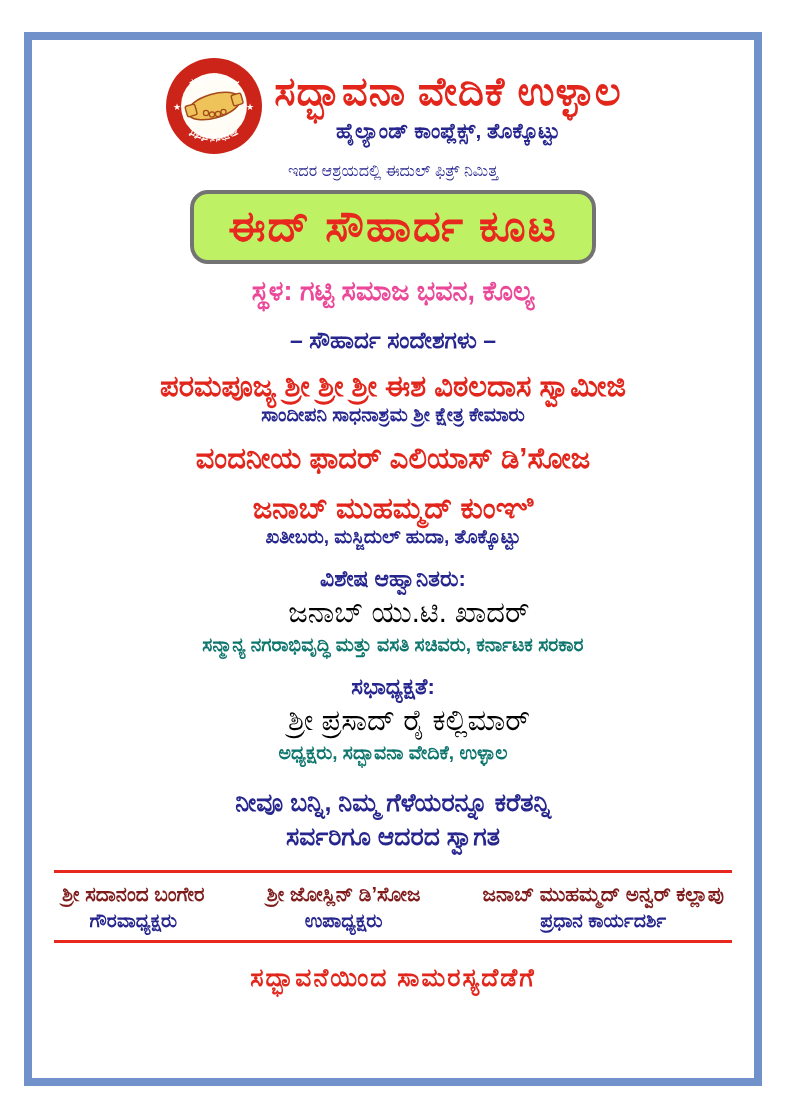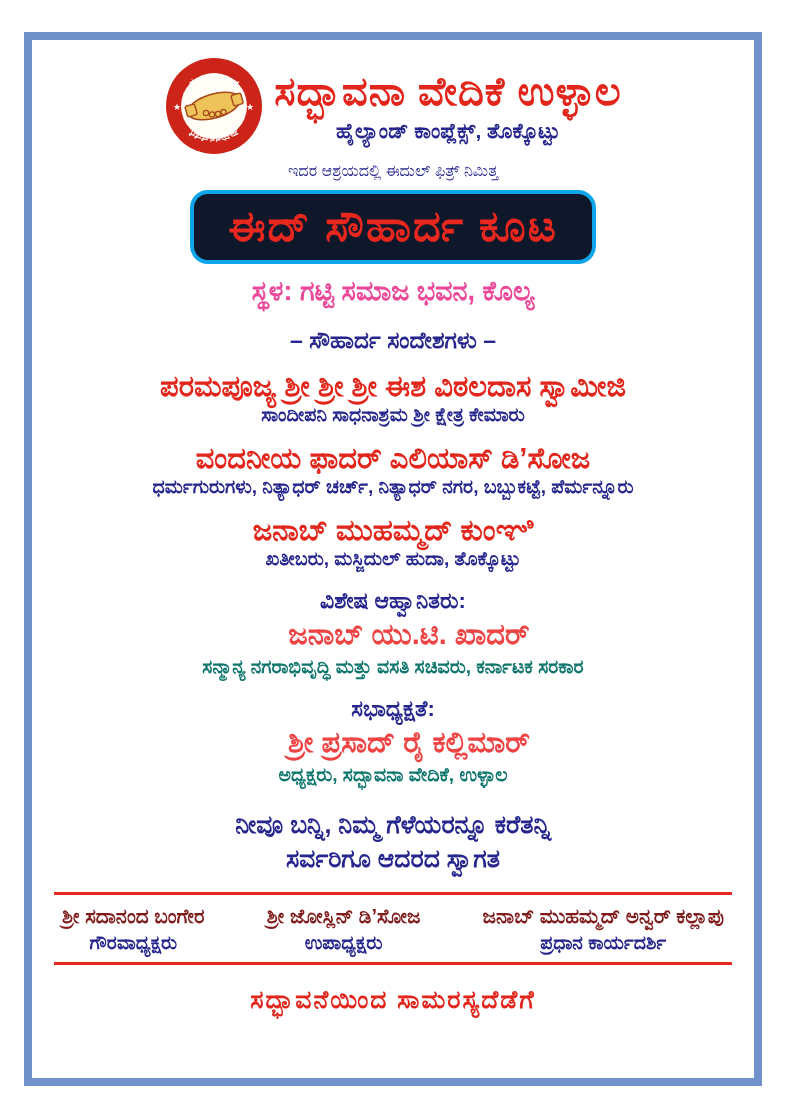--- a/index.html
+++ b/index.html
@@ -32,37 +32,37 @@
     letter-spacing:1px;
   }
   .org-address {
     color:#26268e; font-size:21px; font-weight:bold; margin-top:6px;
   }
 
   .intro-line { color:#26268e; font-size:16px; font-weight:normal; margin-top:6px; }
 
   .event-box {
     display:inline-block;
-    border:4px solid #0ea5e9; border-radius:18px;
+    border:4px solid #737373; border-radius:18px;
     padding:8px 34px; margin-top:10px;
-    background:#0f172a;
+    background:#bef264;
   }
   .event-title { color:#e8281e; font-size:43px; font-weight:bold; letter-spacing:2px; }
 
   .datetime { color:#26268e; font-size:30px; font-weight:bold; margin-top:20px; }
   .venue    { color:#ec4899; font-size:27px; font-weight:bold; margin-top:12px; }
 
   .msg-heading { color:#26268e; font-size:23px; font-weight:bold; margin-top:20px; }
 
   .speaker { margin-top:16px; }
   .speaker-name  { color:#e2261c; font-size:29px; font-weight:bold; }
   .speaker-title { color:#26268e; font-size:19px; font-weight:bold; }
 
   .sub-heading { color:#26268e; font-size:22px; font-weight:bold; margin-top:18px; }
-  .guest-name  { color:#ef4444; font-size:29px; font-weight:bold; margin-top:4px;margin-left:32px; }
+  .guest-name  { color:#000000; font-size:29px; font-weight:normal; margin-top:4px;margin-left:32px; }
   .guest-title { color:#0f766e; font-size:19px; font-weight:bold; margin-top:4px; }
 
   .welcome { color:#26268e; font-size:25px; font-weight:bold; margin-top:22px; line-height:1.35; }
 
   .red-rule {
     height:3px; background:#e8281e; border:0;
     margin:0 22px; margin-top:16px;
   }
   .bearers-row {
     display:flex; justify-content:space-between;
@@ -123,21 +123,20 @@
       <div class="venue">ಸ್ಥಳ: ಗಟ್ಟಿ ಸಮಾಜ ಭವನ, ಕೊಲ್ಯ</div>
 
       <div class="msg-heading">– ಸೌಹಾರ್ದ ಸಂದೇಶಗಳು –</div>
 
       <div class="speaker">
         <div class="speaker-name">ಪರಮಪೂಜ್ಯ ಶ್ರೀ ಶ್ರೀ ಶ್ರೀ ಈಶ ವಿಠಲದಾಸ ಸ್ವಾಮೀಜಿ</div>
         <div class="speaker-title">ಸಾಂದೀಪನಿ ಸಾಧನಾಶ್ರಮ ಶ್ರೀ ಕ್ಷೇತ್ರ ಕೇಮಾರು</div>
       </div>
       <div class="speaker">
         <div class="speaker-name">ವಂದನೀಯ ಫಾದರ್ ಎಲಿಯಾಸ್ ಡಿ’ಸೋಜ</div>
-        <div class="speaker-title">ಧರ್ಮಗುರುಗಳು, ನಿತ್ಯಾಧರ್ ಚರ್ಚ್, ನಿತ್ಯಾಧರ್ ನಗರ, ಬಬ್ಬುಕಟ್ಟೆ, ಪೆರ್ಮನ್ನೂರು</div>
       </div>
       <div class="speaker">
         <div class="speaker-name">ಜನಾಬ್ ಮುಹಮ್ಮದ್ ಕುಂಞಿ</div>
         <div class="speaker-title">ಖತೀಬರು, ಮಸ್ಜಿದುಲ್ ಹುದಾ, ತೊಕ್ಕೊಟ್ಟು</div>
       </div>
 
       <div class="sub-heading">ವಿಶೇಷ ಆಹ್ವಾನಿತರು:</div>
       <div class="guest-name">ಜನಾಬ್ ಯು.ಟಿ. ಖಾದರ್</div>
       <div class="guest-title">ಸನ್ಮಾನ್ಯ ನಗರಾಭಿವೃದ್ಧಿ ಮತ್ತು ವಸತಿ ಸಚಿವರು, ಕರ್ನಾಟಕ ಸರಕಾರ</div>
 

